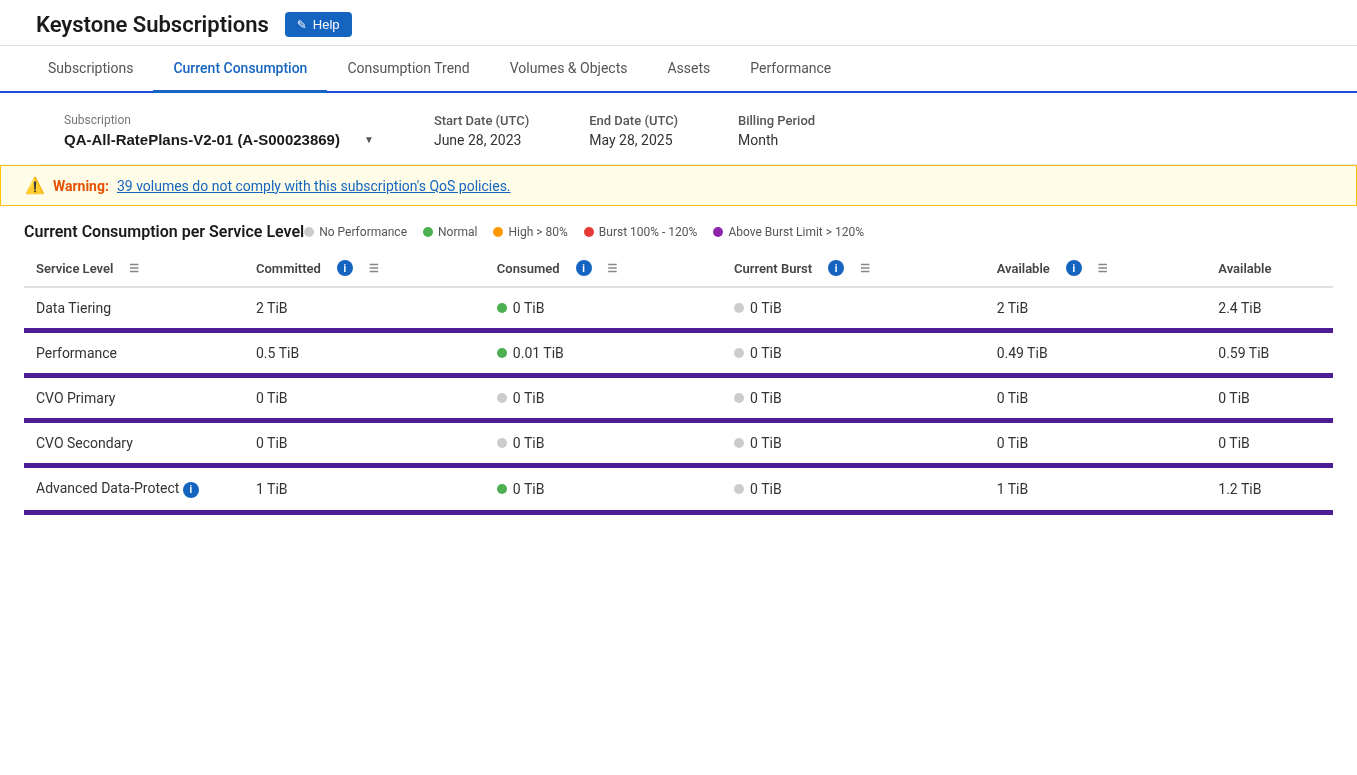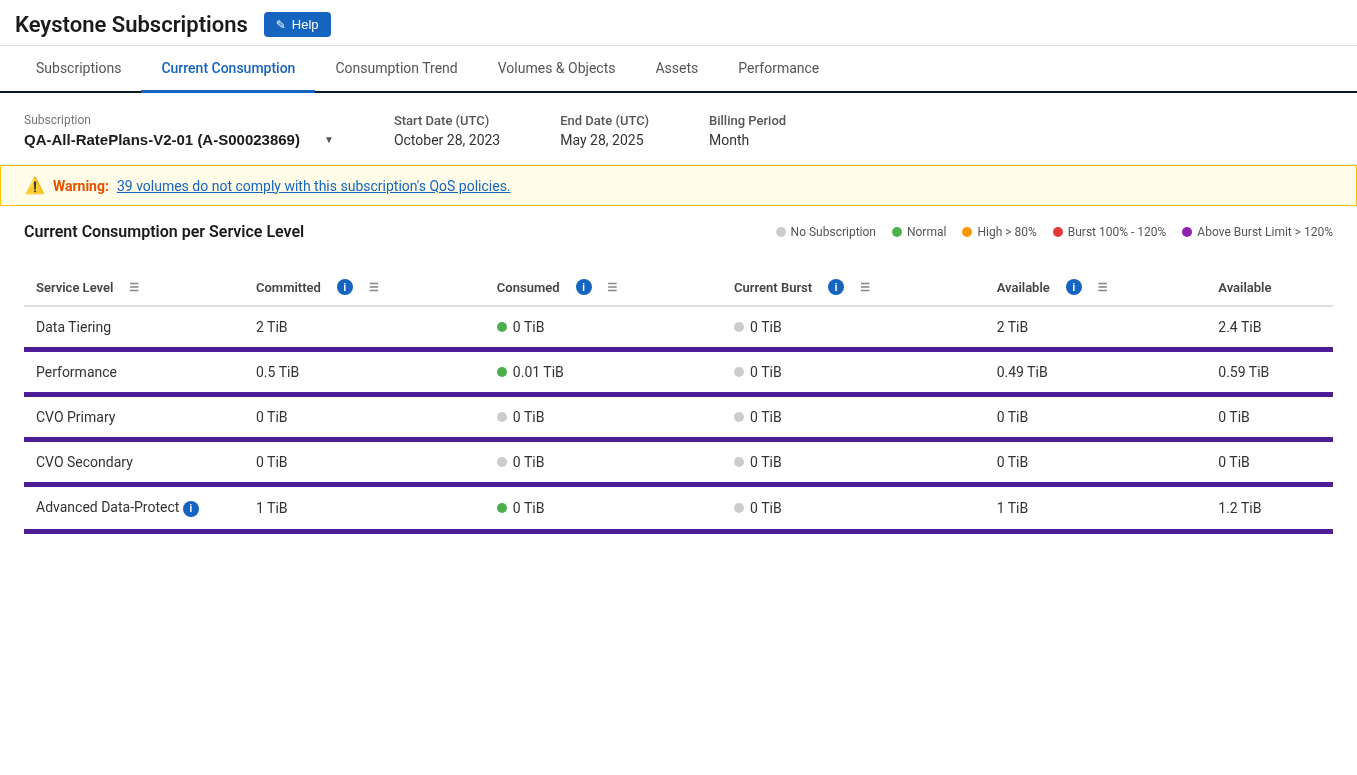--- a/index.html
+++ b/index.html
@@ -1,48 +1,49 @@
 <!DOCTYPE html>
 <html><head>
   <meta charset="utf-8">
   <style>
     * { box-sizing: border-box; margin: 0; padding: 0; }
     body { font-family: -apple-system, BlinkMacSystemFont, 'Segoe UI', Roboto, sans-serif; font-size: 14px; color: #333; background: #fff; }
 
     
     .page-header {
       display: flex; align-items: center; gap: 16px;
-      padding: 12px 24px 8px 15px;
+      padding: 12px 24px 8px 36px;
       border-bottom: 1px solid #e0e0e0;
     }
     .page-title { font-size: 22px; font-weight: 600; color: #1a1a1a; }
     .help-button {
       display: flex; align-items: center; gap: 6px;
       background: #1565c0; color: white; border: none;
       padding: 5px 12px; border-radius: 4px; cursor: pointer; font-size: 13px;
     }
     .help-icon { font-size: 12px; }
 
     
     .tabs {
-      display: flex; border-bottom: 2px solid #0f172a;
-      padding: 0 16px;
+      display: flex; border-bottom: 2px solid #1d4ed8;
+      padding: 0 28px;
     }
     .tab {
       padding: 14px 20px; cursor: pointer; font-size: 14px; color: #555;
       border-bottom: 3px solid transparent; margin-bottom: -2px;
       white-space: nowrap;
     }
     .tab.active { color: #1565c0; border-bottom-color: #1565c0; font-weight: 500; }
 
     
     .subscription-bar {
       display: flex; align-items: flex-start; gap: 60px;
       padding: 20px 24px 16px 24px;
       border-bottom: 1px solid #e8e8e8;
+      margin-left: 40px;
     }
     .sub-field label { font-size: 12px; color: #777; display: block; margin-bottom: 4px; }
     .sub-select-wrap { display: flex; align-items: center; gap: 20px; }
     .sub-select { font-size: 15px; font-weight: 600; color: #1a1a1a; border: none; background: transparent; cursor: pointer; appearance: none; padding-right: 20px; }
     .sub-select-arrow { font-size: 10px; color: #555; margin-left: -16px; pointer-events: none; }
     .info-field label { font-size: 13px; color: #555; display: block; margin-bottom: 4px; font-weight: 500; }
     .info-field .value { font-size: 14px; color: #333; }
 
     
     .warning-banner {
@@ -52,22 +53,22 @@
     }
     .warning-icon { font-size: 16px; }
     .warning-label { font-weight: 700; color: #e65100; }
     .warning-link { color: #1565c0; text-decoration: underline; cursor: pointer; }
 
     
     .main-content { padding: 16px 24px; }
 
     
     .table-header-row {
-      display: flex; justify-content: space-between; align-items: center;
-      margin-bottom: 28px;
+      display: flex; align-items: center;
+      margin-bottom: 9px;
     }
     .section-title { font-size: 16px; font-weight: 600; color: #1a1a1a; }
     .legend { display: flex; align-items: center; gap: 16px; font-size: 12px; color: #555; }
     .legend-item { display: flex; align-items: center; gap: 5px; }
     .dot { width: 10px; height: 10px; border-radius: 50%; display: inline-block; }
     .dot-gray { background: #ccc; }
     .dot-green { background: #4caf50; }
     .dot-orange { background: #ff9800; }
     .dot-red { background: #e53935; }
     .dot-purple { background: #8e24aa; }
@@ -121,21 +122,21 @@
     <label>Subscription</label>
     <div class="sub-select-wrap">
       <select class="sub-select">
         <option>QA-All-RatePlans-V2-01 (A-S00023869)</option>
       </select>
       <span class="sub-select-arrow">▼</span>
     </div>
   </div>
   <div class="info-field">
     <label>Start Date (UTC)</label>
-    <div class="value">October 28, 2023</div>
+    <div class="value">June 28, 2023</div>
   </div>
   <div class="info-field">
     <label>End Date (UTC)</label>
     <div class="value">May 28, 2025</div>
   </div>
   <div class="info-field">
     <label>Billing Period</label>
     <div class="value">Month</div>
   </div>
 </div>
@@ -146,21 +147,21 @@
   <a class="warning-link" href="#">39 volumes do not comply with this subscription's QoS policies.</a>
 </div>
 
 <div class="main-content">
 
   <div class="table-header-row">
     <div class="section-title">Current Consumption per Service Level</div>
     <div class="legend">
       <div class="legend-item">
         <span class="dot dot-gray"></span>
-        <span>No Subscription</span>
+        <span>No Performance</span>
       </div>
       <div class="legend-item">
         <span class="dot dot-green"></span>
         <span>Normal</span>
       </div>
       <div class="legend-item">
         <span class="dot dot-orange"></span>
         <span>High &gt; 80%</span>
       </div>
       <div class="legend-item">

